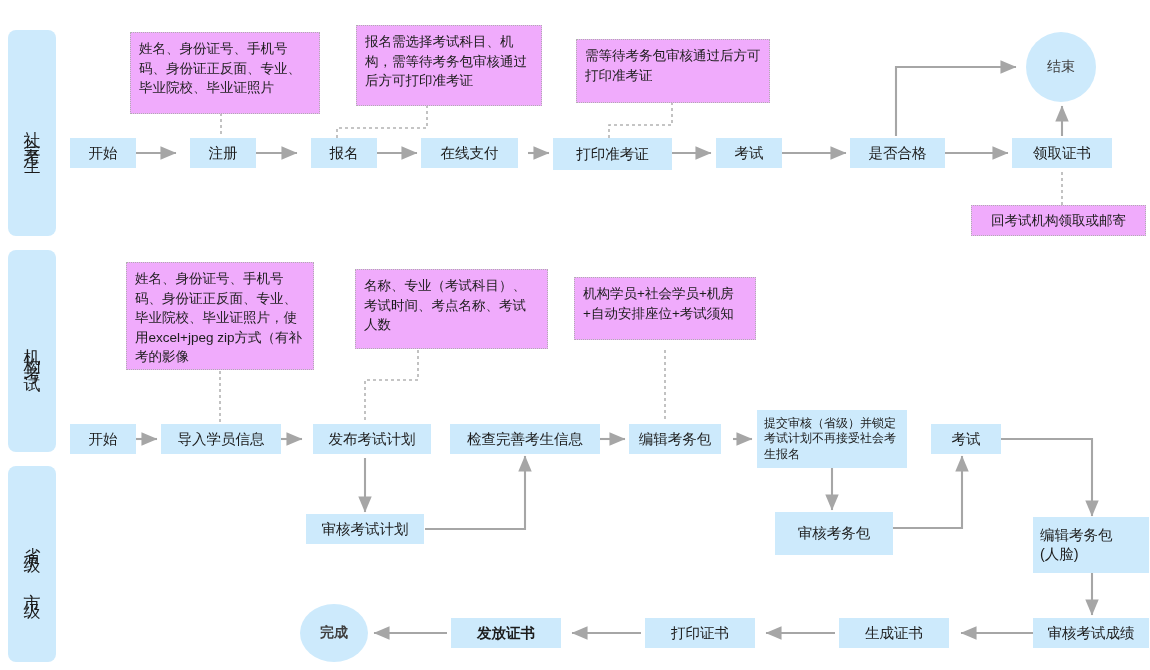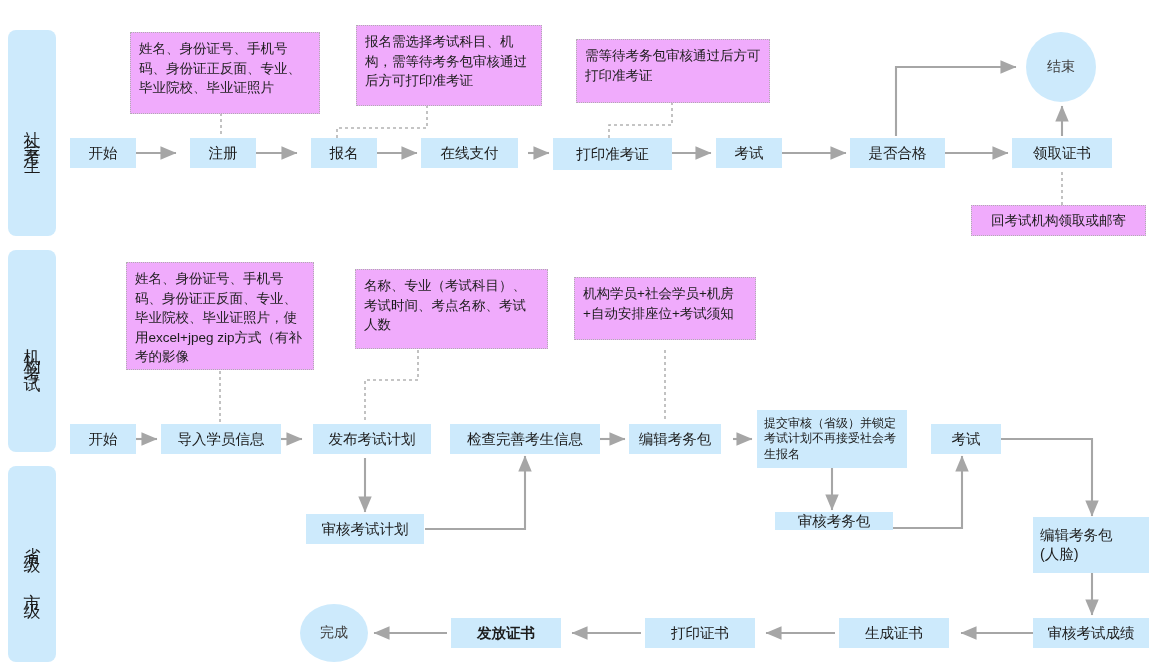--- a/index.html
+++ b/index.html
@@ -177,31 +177,31 @@
 
   <div class="node" style="left:306px;top:514px;width:118px;height:30px;">审核考试计划</div>
 
   <div class="node" style="left:450px;top:424px;width:150px;height:30px;">检查完善考生信息</div>
 
   <div class="node" style="left:629px;top:424px;width:92px;height:30px;">编辑考务包</div>
 
   <div class="node" style="left:757px;top:410px;width:150px;height:58px;font-size:12px;line-height:1.28;
               text-align:left;justify-content:flex-start;padding-left:7px;">提交审核（省级）并锁定考试计划不再接受社会考生报名</div>
 
-  <div class="node" style="left:775px;top:512px;width:118px;height:18px;">审核考务包</div>
+  <div class="node" style="left:775px;top:512px;width:118px;height:43px;">审核考务包</div>
 
   <div class="node" style="left:931px;top:424px;width:70px;height:30px;">考试</div>
 
   <div class="node" style="left:1033px;top:517px;width:116px;height:56px;
               text-align:left;justify-content:flex-start;padding-left:7px;">编辑考务包
 (人脸)</div>
 
   <div class="node" style="left:1033px;top:618px;width:116px;height:30px;">审核考试成绩</div>
 
   <div class="node" style="left:839px;top:618px;width:110px;height:30px;">生成证书</div>
 
   <div class="node" style="left:645px;top:618px;width:110px;height:30px;">打印证书</div>
 
   <div class="node bold" style="left:451px;top:618px;width:110px;height:30px;">发放证书</div>
 
-  <div class="circle" style="left:300px;top:604px;width:68px;height:58px;">完成</div>
+  <div class="circle" style="left:300px;top:604px;width:68px;height:58px;font-weight:bold;">完成</div>
 
 </div>
 
 </body></html>

